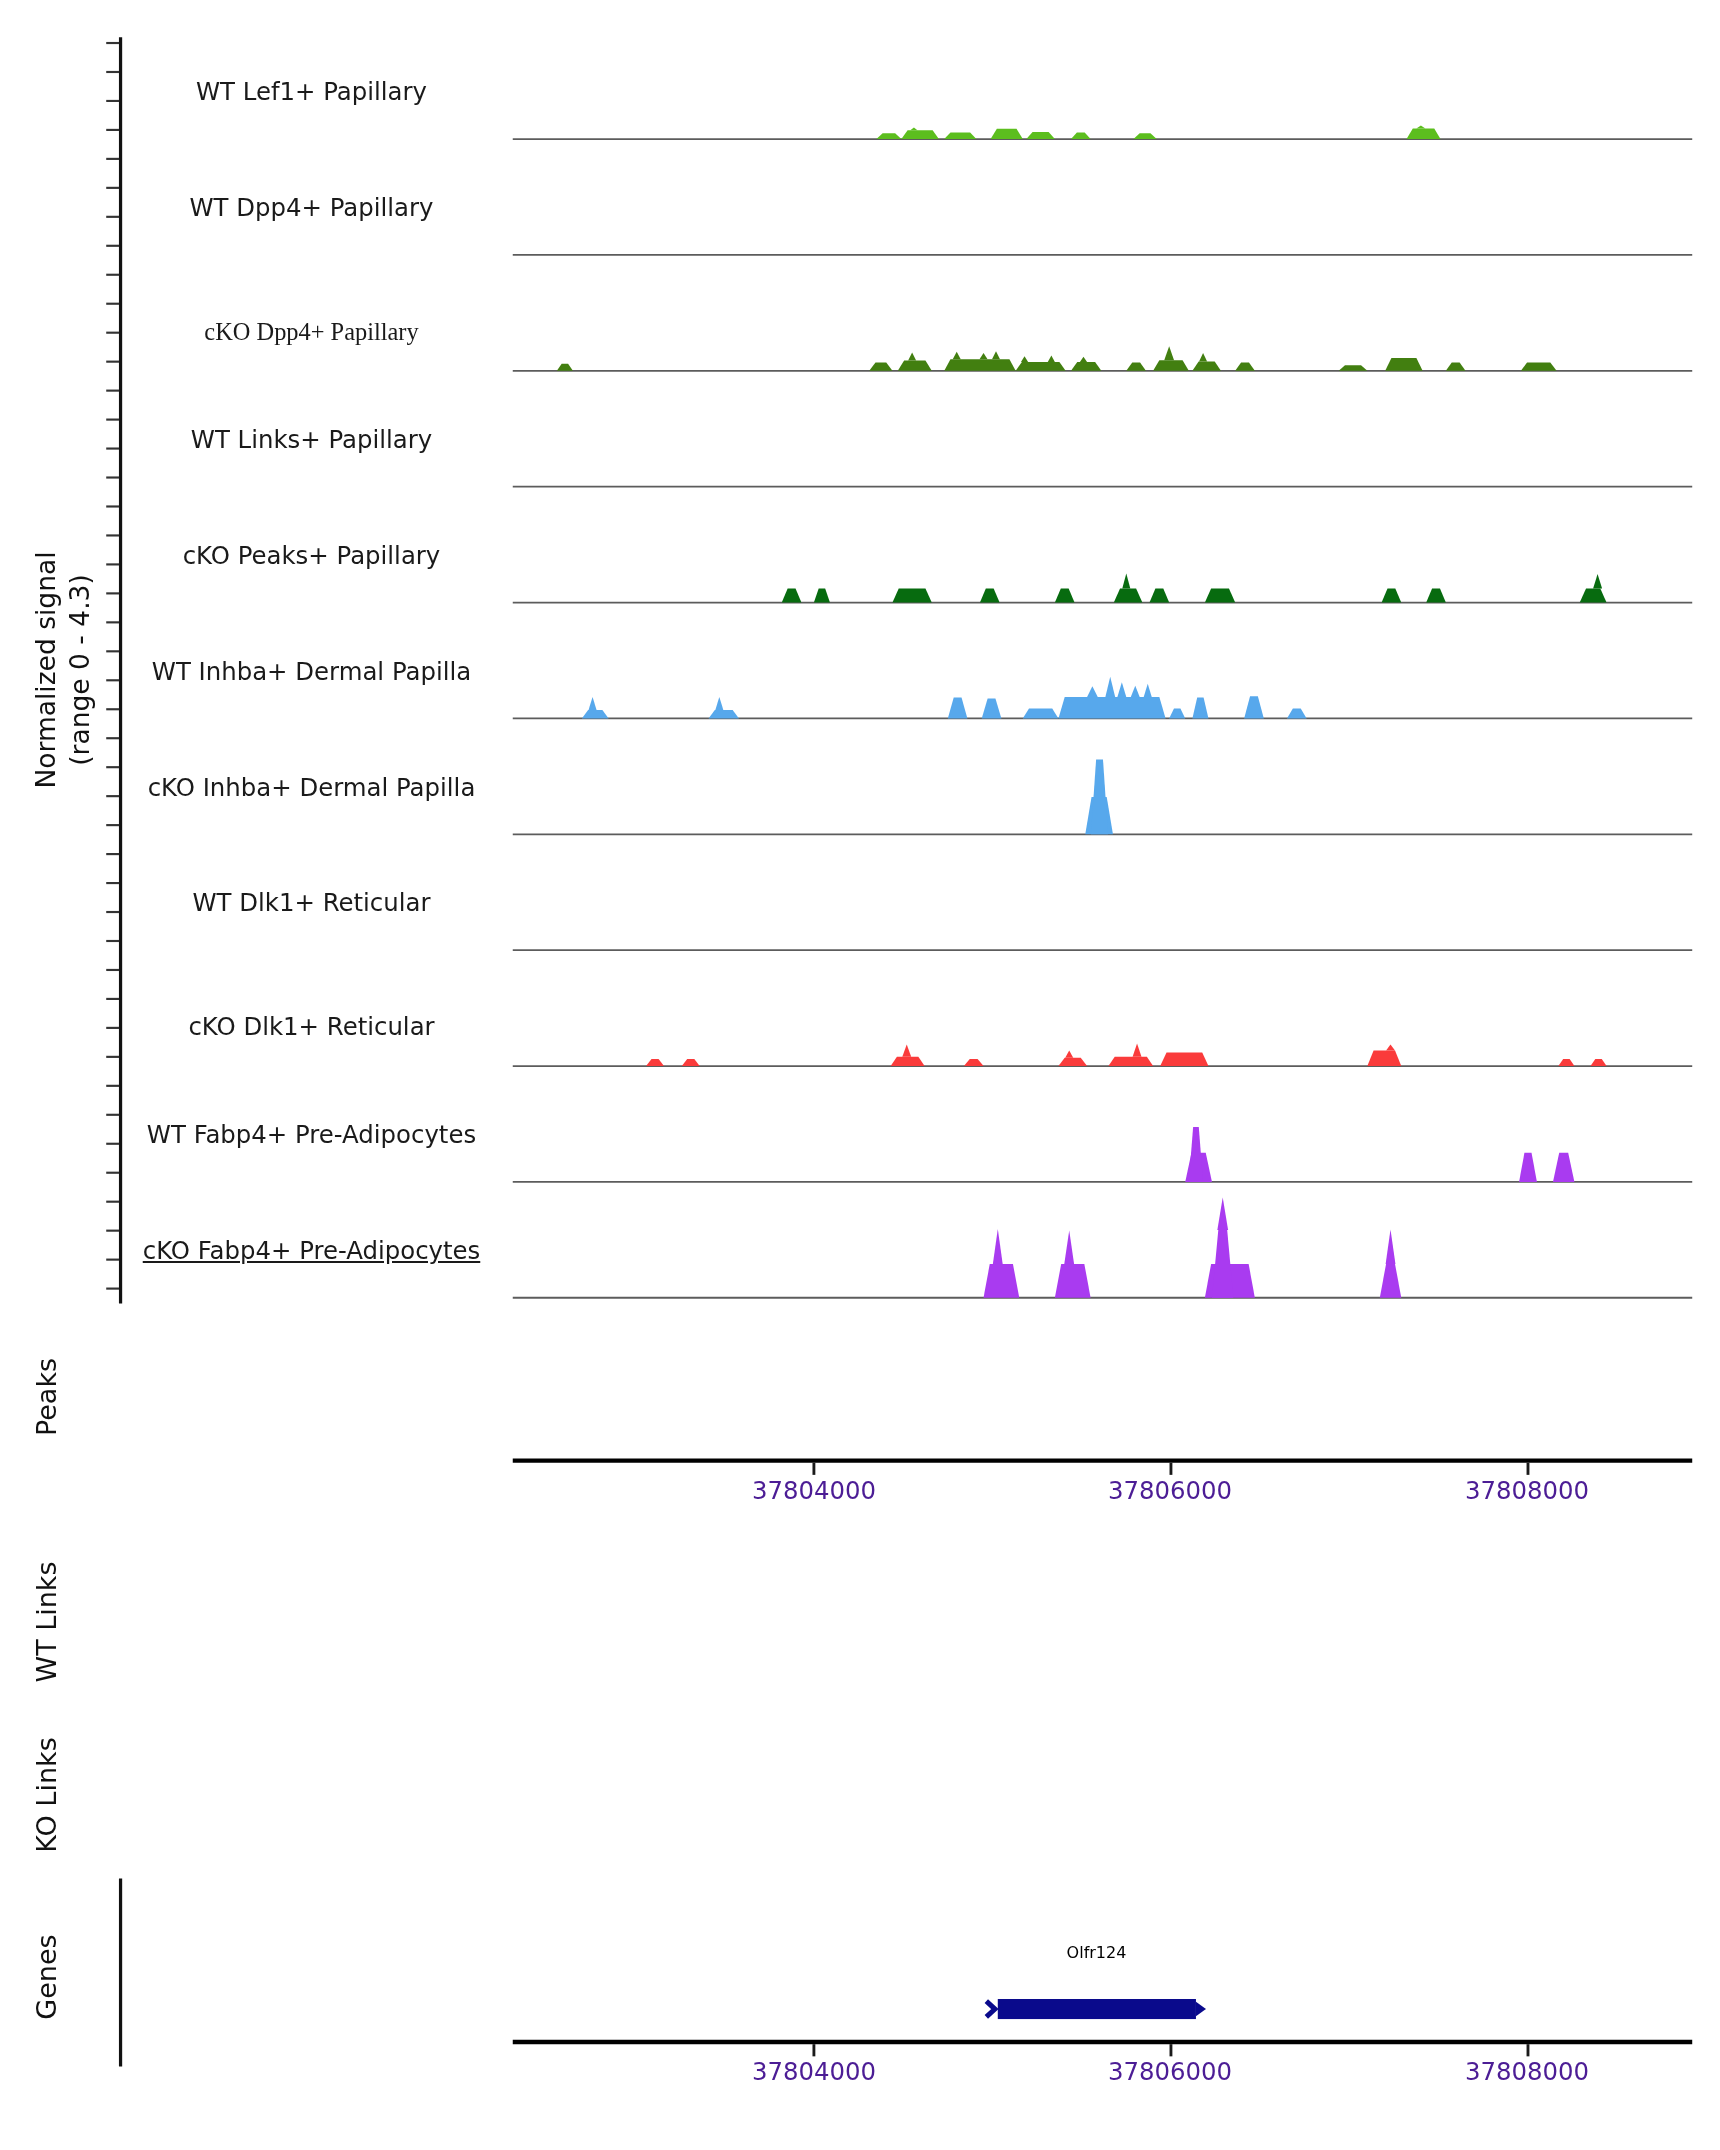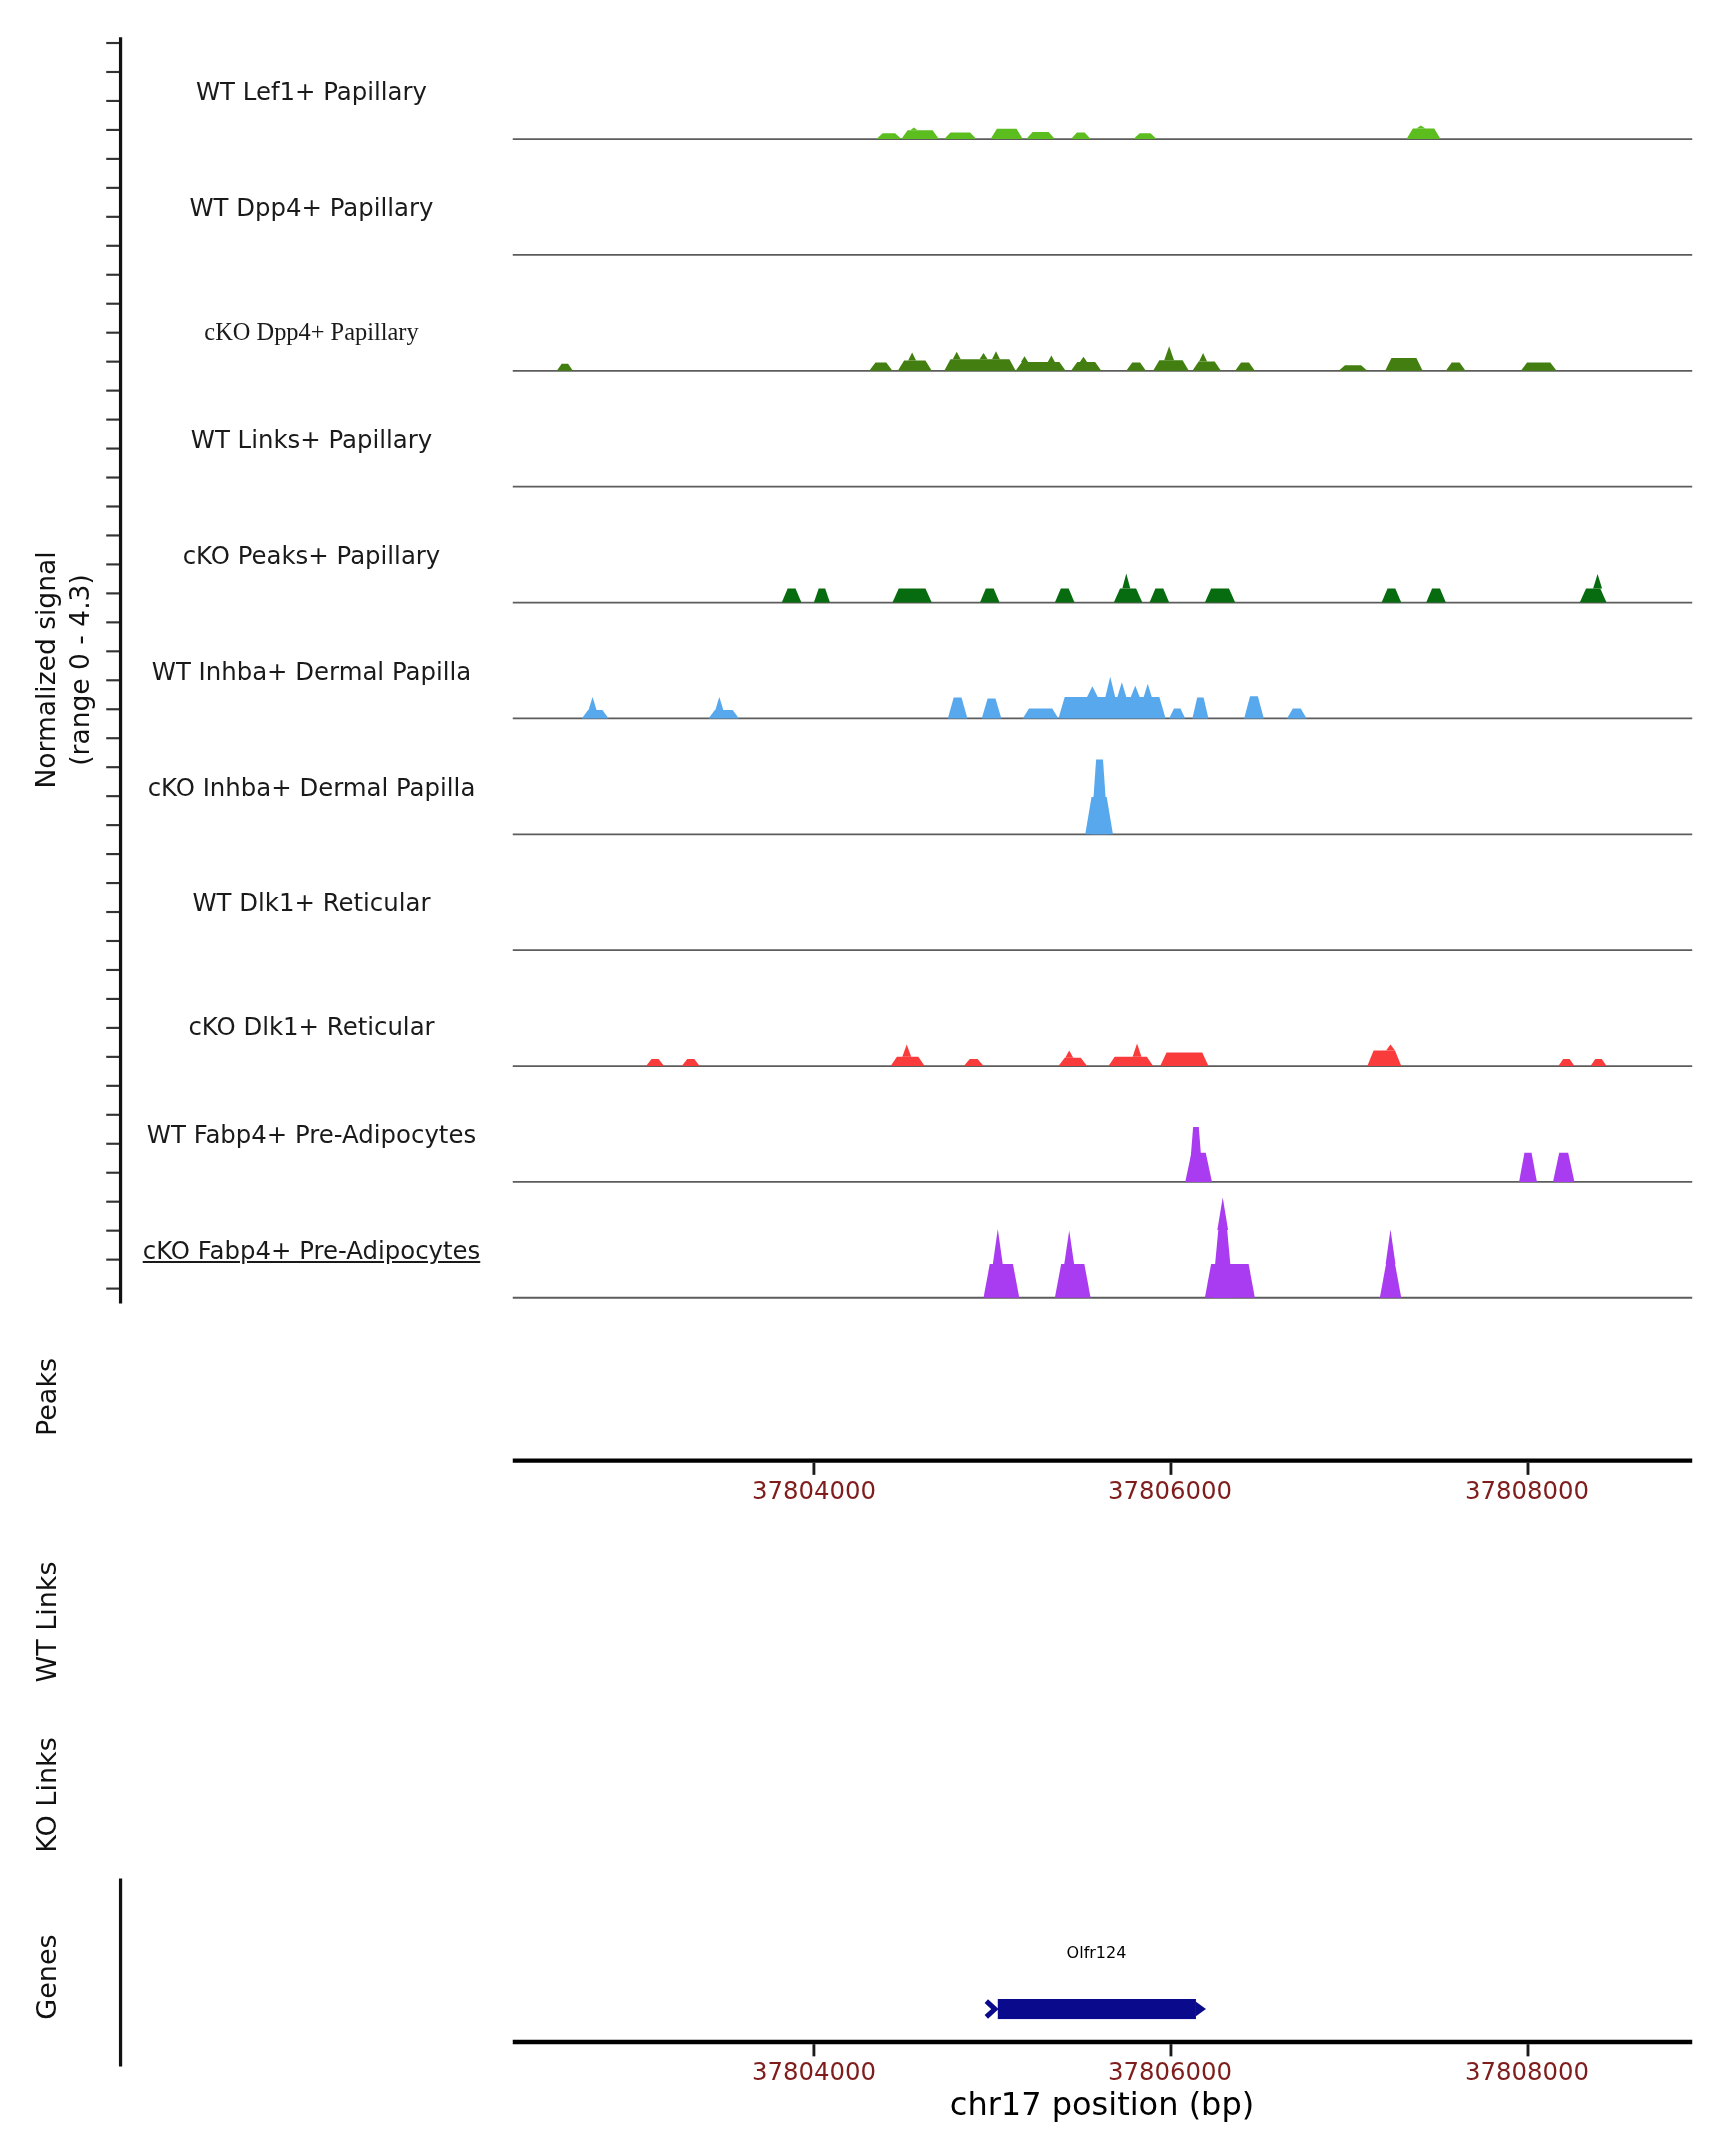--- a/index.html
+++ b/index.html
@@ -5,21 +5,21 @@
   html,body{margin:0;padding:0;background:#ffffff;}
   #root{position:relative;width:1721px;height:2151px;background:#ffffff;
         font-family:"DejaVu Sans","Liberation Sans",sans-serif;overflow:hidden;}
   #plot-canvas{position:absolute;left:0;top:0;}
   .track-label{position:absolute;left:111px;width:401px;text-align:center;
         font-size:24.4px;line-height:29px;color:#1a1a1a;white-space:nowrap;}
   .rot-label{position:absolute;transform:translate(-50%,-50%) rotate(-90deg);
         white-space:nowrap;font-size:27px;color:#111;}
   #y-axis-label{position:absolute;left:63px;top:670px;transform:translate(-50%,-50%) rotate(-90deg);
         text-align:center;font-size:26.5px;line-height:34px;color:#111;white-space:nowrap;}
-  .tick-label{position:absolute;width:186px;text-align:center;font-size:24.4px;color:#7f1d1d;}
+  .tick-label{position:absolute;width:186px;text-align:center;font-size:24.4px;color:#4c1d95;}
   #x-axis-title{position:absolute;left:815px;top:2085px;width:574px;text-align:center;
         font-size:32px;color:#000;}
   #gene-label{position:absolute;left:953px;top:1943px;width:287px;text-align:center;
         font-size:16px;color:#000;}
 </style>
 </head>
 <body>
 
 <div id="root">
   <svg id="plot-canvas" width="1721" height="2151" viewBox="0 0 2400 3000">
@@ -190,21 +190,20 @@
     <div>(range 0 - 4.3)</div>
   </div>
 
   <div class="rot-label" style="left:46px;top:1397px;">Peaks</div>
   <div class="rot-label" style="left:46px;top:1622px;">WT Links</div>
   <div class="rot-label" style="left:46px;top:1795px;">KO Links</div>
   <div class="rot-label" style="left:46px;top:1977px;">Genes</div>
 
   <div id="gene-label">Olfr124</div>
 
-  <div id="x-axis-title">chr17 position (bp)</div>
 
   <div id="labels-layer">
       <div class="track-label" style="top: 77px; text-align: center;">WT Lef1+ Papillary</div>
       <div class="track-label" style="top: 193px;">WT Dpp4+ Papillary</div>
       <div class="track-label" style="top: 317px; font-family: Liberation Serif, serif;">cKO Dpp4+ Papillary</div>
       <div class="track-label" style="top: 425px;">WT Links+ Papillary</div>
       <div class="track-label" style="top: 541px;">cKO Peaks+ Papillary</div>
       <div class="track-label" style="top: 657px;">WT Inhba+ Dermal Papilla</div>
       <div class="track-label" style="top: 773px;">cKO Inhba+ Dermal Papilla</div>
       <div class="track-label" style="top: 888px;">WT Dlk1+ Reticular</div>

